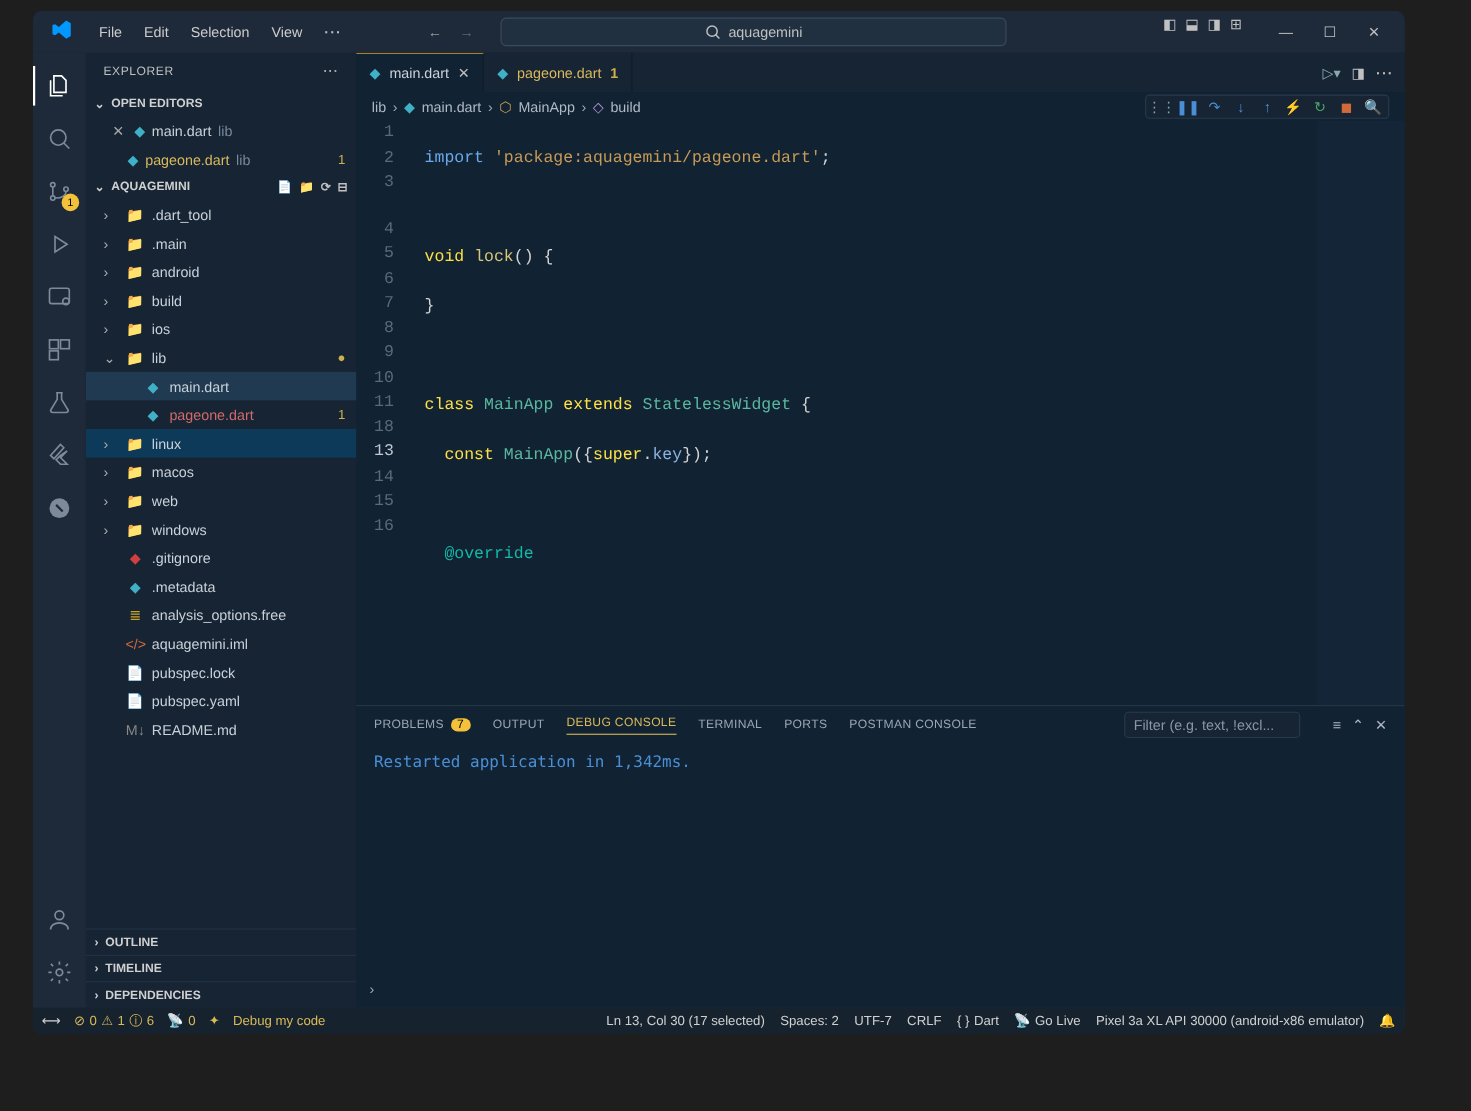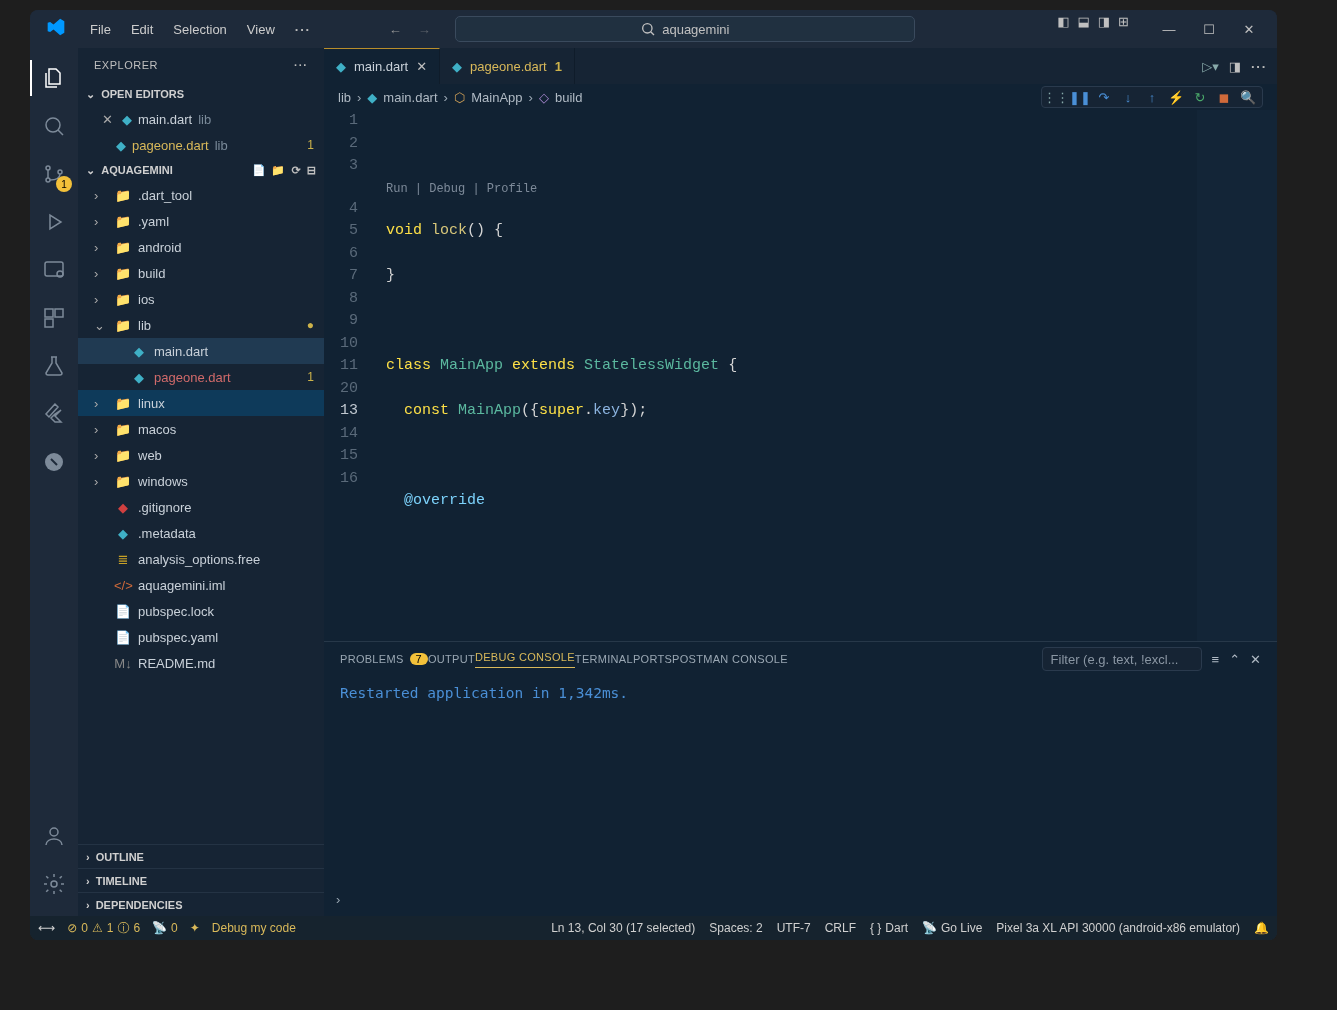--- a/index.html
+++ b/index.html
@@ -158,27 +158,27 @@
 .gutter .ln { height: 22.5px; }
 .code { flex: 1; padding-left: 12px; position: relative; white-space: pre; }
 .code .line { height: 22.5px; }
 .codelens { color: #7d8a99; font-size: 12px; margin-left: 0; }
 .c-kw { color: #fde047; }
 .c-str { color: #c79a55; }
 .c-fn { color: #d8c77a; }
 .c-type { color: #5bb89f; }
 .c-punc { color: #d4d4d4; }
 .c-mod { color: #6aa8e8; }
-.c-anno { color: #7dd3fc; }
+.c-anno { color: #14b8a6; }
 .c-var { color: #8cb4e0; }
 .minimap { position: absolute; right: 0; top: 0; width: 80px; height: 100%; background: #132537; }
 
 
 .panel { height: 275px; display: flex; flex-direction: column; background: #112233; border-top: 1px solid #273849;}
-.panel-tabs { height: 34px; display: flex; align-items: center; padding: 0 16px; }
+.panel-tabs { height: 34px; display: flex; align-items: center; gap: 20px; padding: 0 16px; }
 .panel-tab { font-size: 11px; letter-spacing: 0.3px; color: #9aa7b3; display: flex; align-items: center; gap: 6px; }
 .panel-tab.active { color: #d9b95a; border-bottom: 1px solid #d9b95a; padding-bottom: 4px; }
 .panel-tab .pill { background: #f3c13a; color:#000; border-radius: 8px; padding: 0 6px; font-size: 11px; }
 .panel-filter { margin-left: auto; width: 160px; height: 24px; background: #162434; border: 1px solid #2a3a4d; border-radius: 4px; padding: 0 8px; color: #8a96a3; display:flex; align-items:center;}
 .panel-right { display: flex; gap: 10px; margin-left: 10px; color: #b0bac4; }
 .panel-body {
   flex: 1; padding: 6px 16px; color: #4a8fd6;
   font-family: Consolas, monospace; font-size: 14.5px; line-height: 22px;
   white-space: pre-wrap; word-break: break-word;
 }
@@ -355,21 +355,21 @@
       </div>
       <div id="tree">
           <div class="tree-item" style="padding-left: 16px;">
             <span class="chev">›</span>
             <span class="ficon" style="color: rgb(212, 176, 106);">📁</span>
             <span class="lbl">.dart_tool</span>
           </div>
           <div class="tree-item" style="padding-left: 16px;">
             <span class="chev">›</span>
             <span class="ficon" style="color: rgb(212, 176, 106);">📁</span>
-            <span class="lbl">.yaml</span>
+            <span class="lbl">.main</span>
           </div>
           <div class="tree-item" style="padding-left: 16px;">
             <span class="chev">›</span>
             <span class="ficon" style="color: rgb(212, 176, 106);">📁</span>
             <span class="lbl">android</span>
           </div>
           <div class="tree-item" style="padding-left: 16px;">
             <span class="chev">›</span>
             <span class="ficon" style="color: rgb(212, 176, 106);">📁</span>
             <span class="lbl">build</span>
@@ -519,29 +519,29 @@
             <div class="ln">3</div>
           <div class="ln" style="height:20px"></div>
           <div class="ln">4</div>
             <div class="ln">5</div>
             <div class="ln">6</div>
             <div class="ln">7</div>
           <div class="ln">8</div>
             <div class="ln">9</div>
             <div class="ln">10</div>
             <div class="ln">11</div>
-          <div class="ln">20</div>
+          <div class="ln">18</div>
             <div class="ln" style="color:#c0c8d0">13</div>
             <div class="ln">14</div>
             <div class="ln">15</div>
             <div class="ln">16</div>
         </div>
         <div class="code">
+<div class="line"><span class="c-mod">import</span> <span class="c-str">'package:aquagemini/pageone.dart'</span><span class="c-punc">;</span></div>
 <div class="line"></div>
-<div class="line codelens" style="height:20px">Run | Debug | Profile</div>
 <div class="line"><span class="c-kw">void</span> <span class="c-fn">lock</span><span class="c-punc">() {</span></div>
 <div class="line"><span class="c-punc">}</span></div>
 <div class="line"></div>
 <div class="line"><span class="c-kw">class</span> <span class="c-type">MainApp</span> <span class="c-kw">extends</span> <span class="c-type">StatelessWidget</span> <span class="c-punc">{</span></div>
 <div class="line">  <span class="c-kw">const</span> <span class="c-type">MainApp</span><span class="c-punc">({</span><span class="c-kw">super</span><span class="c-punc">.</span><span class="c-var">key</span><span class="c-punc">});</span></div>
 <div class="line"></div>
 <div class="line">  <span class="c-anno">@override</span></div>
 
 
 

